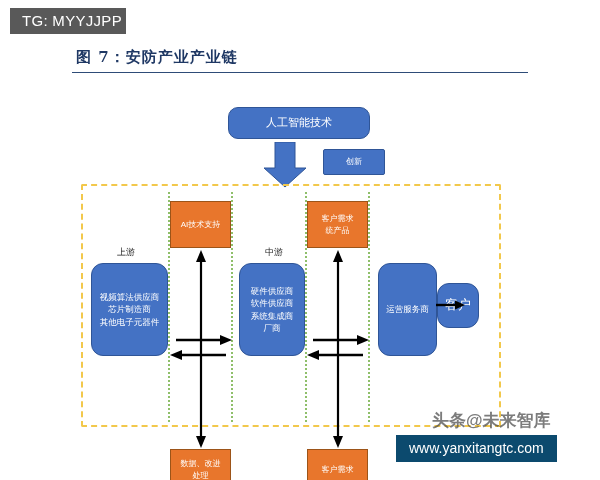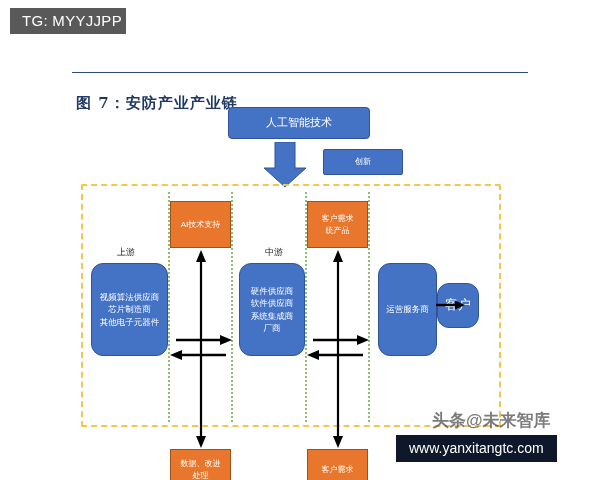--- a/index.html
+++ b/index.html
@@ -33,21 +33,20 @@
   #fig-title {
     position: absolute;
     left: 76px;
     top: 48px;
     font-family: "DejaVu Serif", "Liberation Serif", serif;
     font-weight: bold;
     font-size: 15px;
     color: #1F3864;
     letter-spacing: 1px;
     white-space: nowrap;
-    margin-top: 46px;
   }
   #title-rule {
     position: absolute;
     left: 72px;
     top: 72px;
     width: 456px;
     height: 1px;
     background: #2E4C78;
   }
 
@@ -81,26 +80,26 @@
     background: #E8762C;
     border: 1px solid #9C5418;
   }
   .rounded { border-radius: 12px; }
 
   
   #ai-tech-box {
     left: 228px; top: 27px;
     width: 142px; height: 32px;
     font-size: 11px;
-    border-radius: 4px;
+    border-radius: 10px;
   }
   
   #innovation-box {
     left: 323px; top: 69px;
-    width: 80px; height: 26px;
+    width: 62px; height: 26px;
     font-size: 8px;
     border-radius: 2px;
   }
   
   #down-arrow {
     position: absolute;
     left: 261px; top: 62px;
     width: 48px; height: 46px;
   }
 
@@ -194,21 +193,21 @@
     font-size: 17px;
     font-weight: bold;
     color: #4a4a4a;
     opacity: 0.72;
     white-space: nowrap;
   }
   #url-banner {
     position: absolute;
     left: 396px;
     top: 435px;
-    background: #0f172a;
+    background: #0c4a6e;
     color: #ffffff;
     font-size: 14px;
     padding: 6px 13px 7px 13px;
     line-height: 1;
     white-space: nowrap;
   }
 </style>
 </head>
 <body>
 

